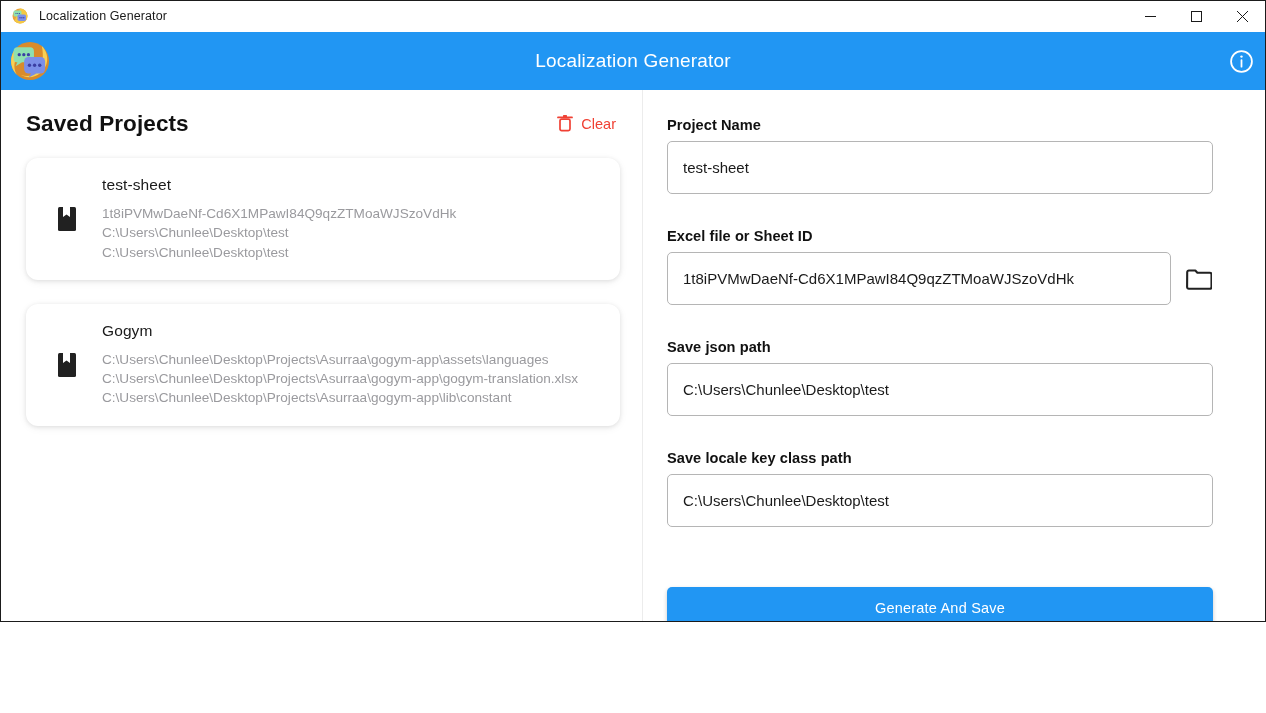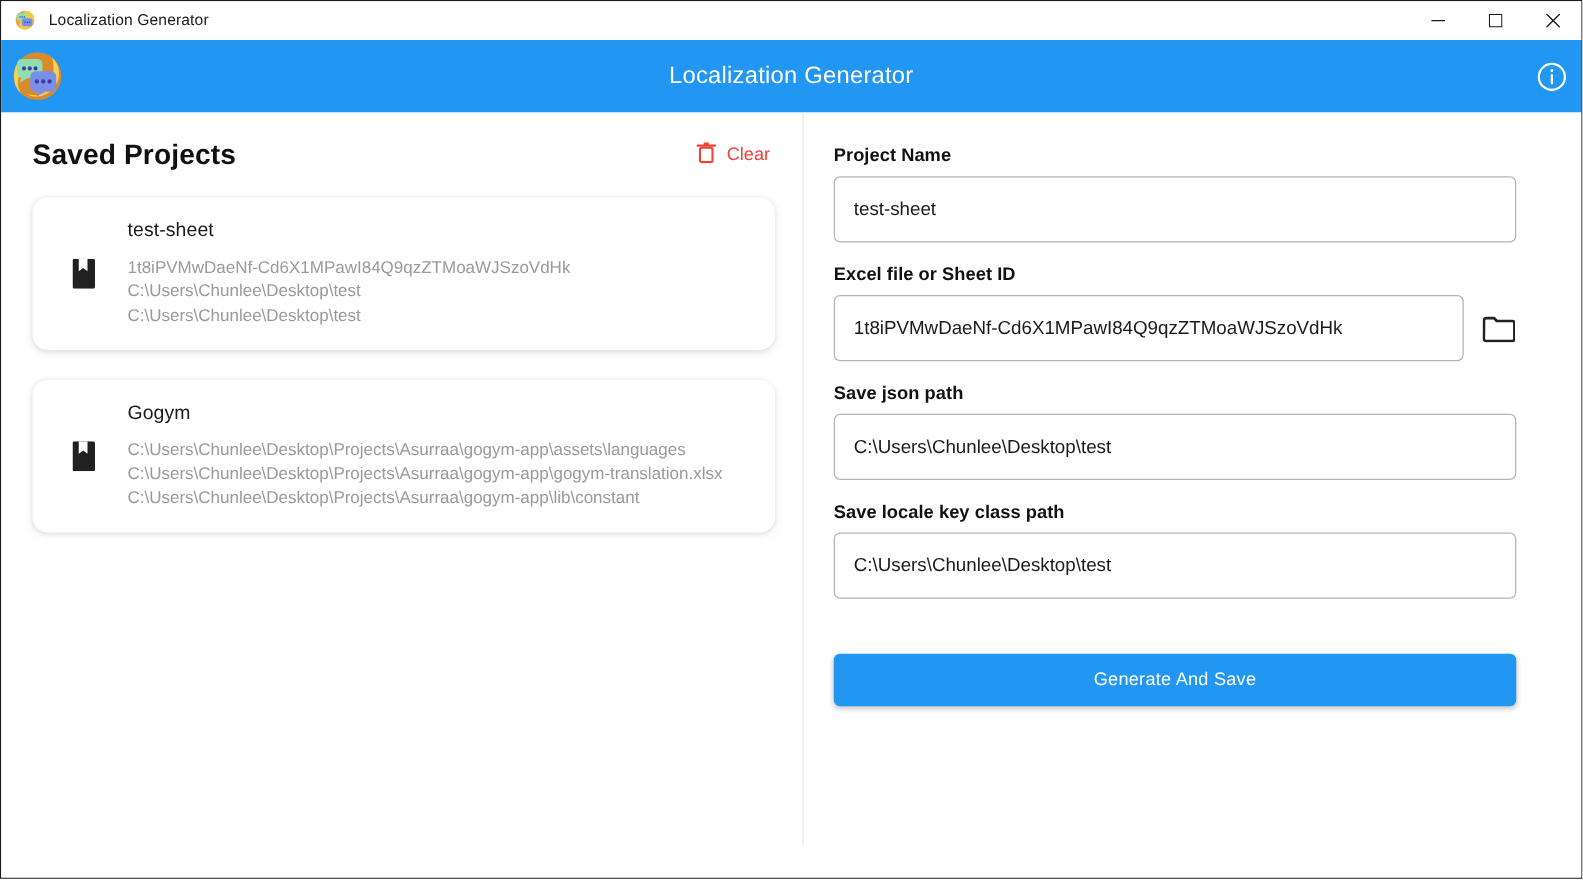--- a/index.html
+++ b/index.html
@@ -8,21 +8,21 @@
     width: 1266px;
     height: 713px;
     overflow: hidden;
     font-family: "Liberation Sans", sans-serif;
     background: #ffffff;
   }
 
   #app-window {
     position: relative;
     width: 1266px;
-    height: 703px;
+    height: 622px;
     background: #ffffff;
     border: 1px solid #1b1b1b;
     display: flex;
     flex-direction: column;
   }
 
   
   #titlebar {
     height: 31px;
     flex: 0 0 31px;
@@ -175,21 +175,21 @@
     width: 1px;
     height: 587px;
     background: #ececec;
   }
 
   
   #right-panel {
     flex: 1 1 auto;
     padding: 27px 56px 0 25px;
   }
-  .field-group { margin-bottom: 0; }
+  .field-group { margin-bottom: 16px; }
   .field-label {
     font-size: 14.6px;
     font-weight: bold;
     color: #111;
     display: block;
     margin-bottom: 8px;
     letter-spacing: .05px;
   }
   .field-row { display: flex; align-items: center; gap: 14px; }
   .text-input {

